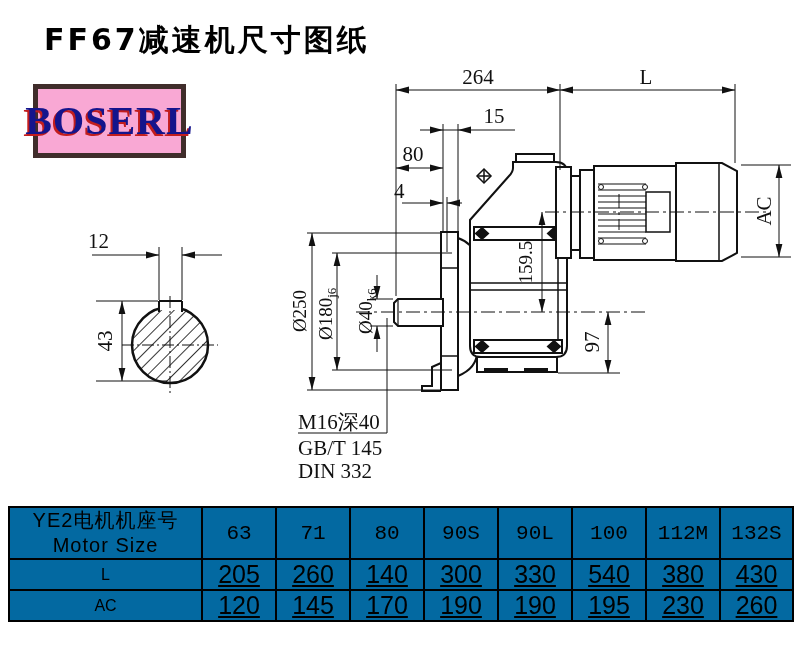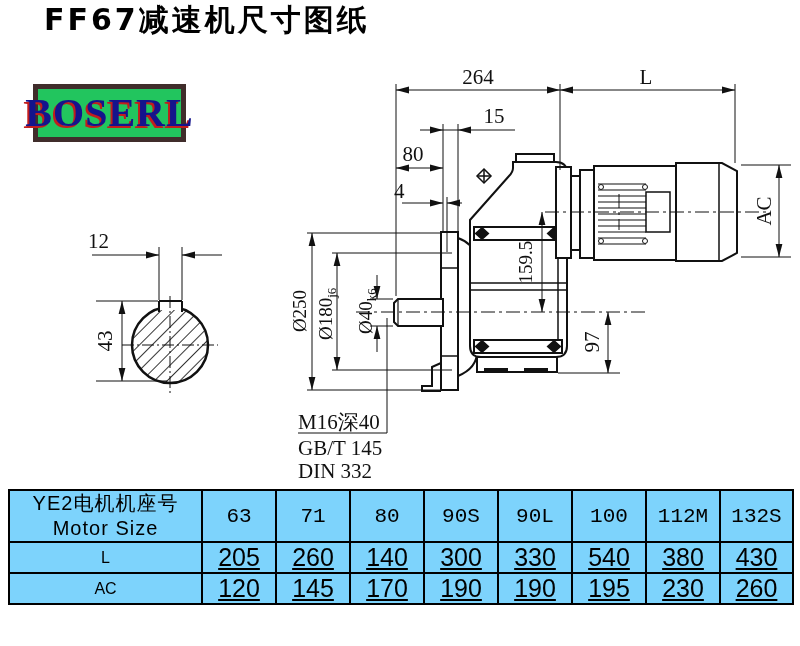--- a/index.html
+++ b/index.html
@@ -1,43 +1,43 @@
 <!DOCTYPE html>
 <html><head>
 <meta charset="utf-8">
 <style>
   html,body{margin:0;padding:0;}
   body{
     width:800px;height:646px;position:relative;background:#ffffff;
     font-family:"Liberation Sans","DejaVu Sans",sans-serif;overflow:hidden;
   }
   .title{
-    position:absolute;left:44px;top:0;width:420px;
+    position:absolute;left:44px;top:20px;width:420px;
     font-family:"DejaVu Sans","Liberation Sans",sans-serif;
     font-size:30px;font-weight:bold;color:#000;letter-spacing:3px;white-space:nowrap;
   }
   .logo{
-    position:absolute;left:33px;top:84px;width:153px;height:58px;
-    border:5px solid #402d2b;box-sizing:border-box;background:#22c55e;
+    position:absolute;left:33px;top:84px;width:153px;height:74px;
+    border:5px solid #402d2b;box-sizing:border-box;background:#f9a8d4;
     display:flex;align-items:center;justify-content:center;
   }
   .logo span{
     font-family:"Liberation Serif","DejaVu Serif",serif;
     font-size:40px;font-weight:bold;color:#14148c;
     text-shadow:-2px 2px 0 #c21d1d;letter-spacing:1px;line-height:1;
   }
   svg text{
     font-family:"Liberation Serif","DejaVu Serif",serif;
     fill:#111;
   }
   .dimtxt{font-size:21px;}
   .dimtxt-s{font-size:19px;}
   table.spec{
-    position:absolute;left:8px;top:489px;width:784px;
-    border-collapse:collapse;table-layout:fixed;background:#7dd3fc;
+    position:absolute;left:8px;top:506px;width:784px;
+    border-collapse:collapse;table-layout:fixed;background:#0369a1;
   }
   table.spec th,table.spec td{
     border:2px solid #000;text-align:center;vertical-align:middle;
     padding:0;font-weight:normal;color:#000;
     font-family:"Liberation Sans","DejaVu Sans",sans-serif;
   }
   table.spec .hdr-cell div{line-height:25px;font-size:20px;letter-spacing:1px;}
   table.spec th.size,табле {font-size:21px;}
   table.spec th.size{font-size:21px;font-family:Liberation Mono, monospace;}
   table.spec td{font-size:25px;text-decoration:underline;}

